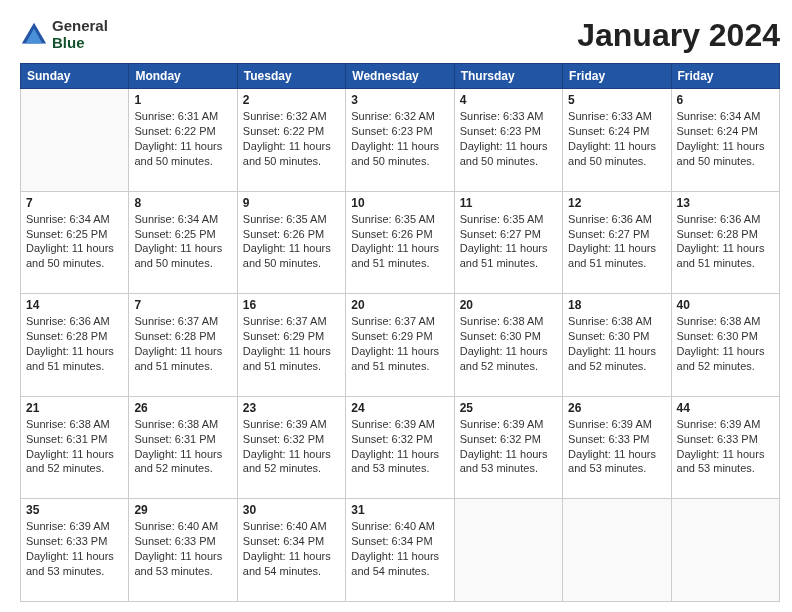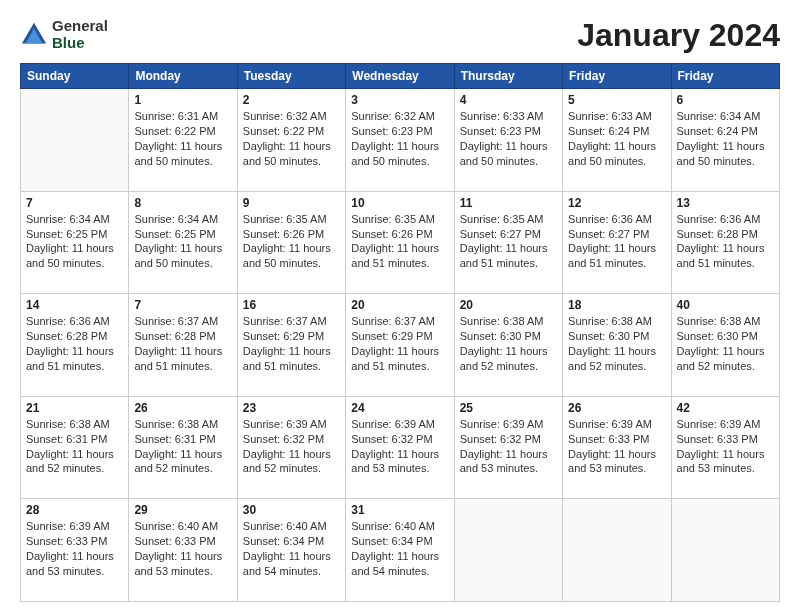--- a/index.html
+++ b/index.html
@@ -243,27 +243,27 @@
           </td>
           <td>
             <span class="day-num">25</span>
             <div class="day-info"><span>Sunrise: 6:39 AM</span><br><span>Sunset: 6:32 PM</span><br><span>Daylight: 11 hours</span><br><span>and 53 minutes.</span></div>
           </td>
           <td>
             <span class="day-num">26</span>
             <div class="day-info"><span>Sunrise: 6:39 AM</span><br><span>Sunset: 6:33 PM</span><br><span>Daylight: 11 hours</span><br><span>and 53 minutes.</span></div>
           </td>
           <td>
-            <span class="day-num">42</span>
+            <span class="day-num">44</span>
             <div class="day-info"><span>Sunrise: 6:39 AM</span><br><span>Sunset: 6:33 PM</span><br><span>Daylight: 11 hours</span><br><span>and 53 minutes.</span></div>
           </td>
         </tr>
         <tr class="week-row">
           <td>
-            <span class="day-num">28</span>
+            <span class="day-num">35</span>
             <div class="day-info"><span>Sunrise: 6:39 AM</span><br><span>Sunset: 6:33 PM</span><br><span>Daylight: 11 hours</span><br><span>and 53 minutes.</span></div>
           </td>
           <td>
             <span class="day-num">29</span>
             <div class="day-info"><span>Sunrise: 6:40 AM</span><br><span>Sunset: 6:33 PM</span><br><span>Daylight: 11 hours</span><br><span>and 53 minutes.</span></div>
           </td>
           <td>
             <span class="day-num">30</span>
             <div class="day-info"><span>Sunrise: 6:40 AM</span><br><span>Sunset: 6:34 PM</span><br><span>Daylight: 11 hours</span><br><span>and 54 minutes.</span></div>
           </td>

